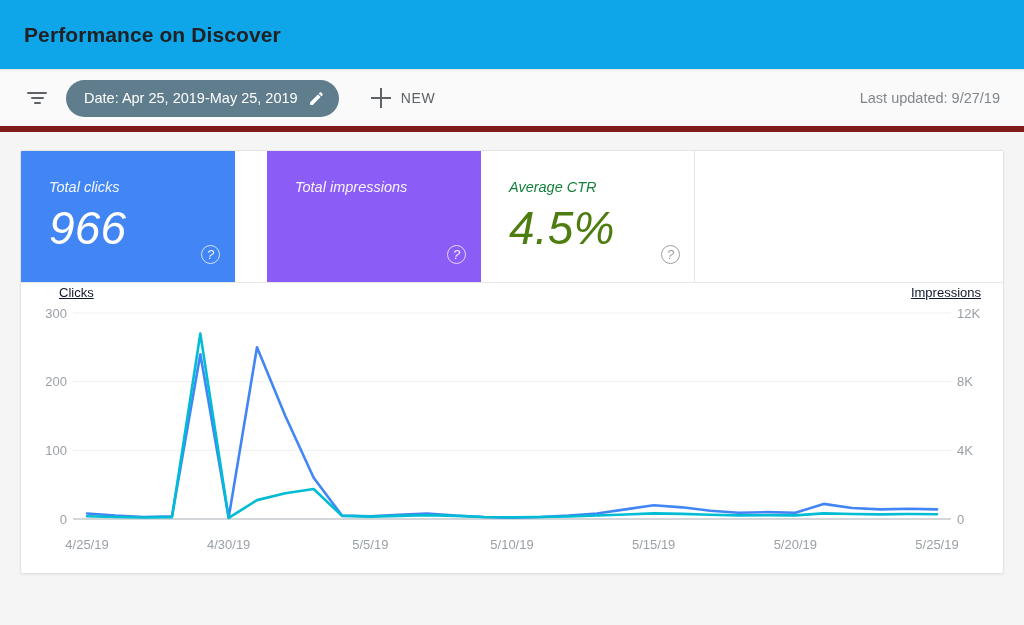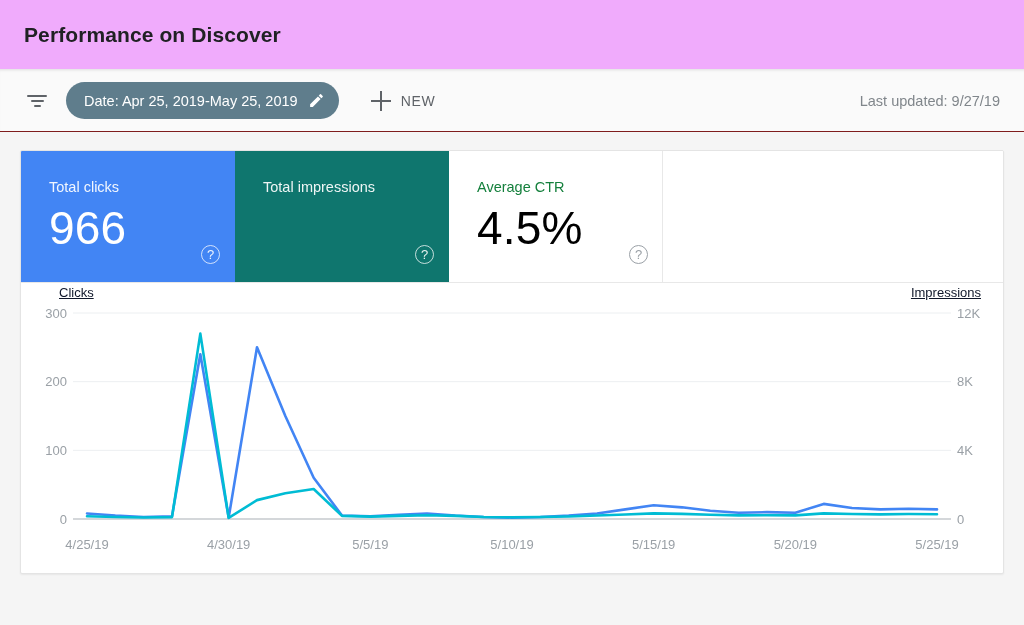--- a/index.html
+++ b/index.html
@@ -7,42 +7,42 @@
     width: 1024px; height: 625px;
     background: #f5f5f5;
     font-family: "Liberation Sans", sans-serif;
     -webkit-font-smoothing: antialiased;
     overflow: hidden;
   }
 
   
   .page-header {
     height: 70px;
-    background: #f0abfc;
+    background: #0ea5e9;
     display: flex;
     align-items: center;
     padding: 0 24px;
     border-bottom: 1px solid #e8e8e8;
     text-align: right;
   }
   .page-title {
     font-size: 21px;
     font-weight: bold;
     color: #202124;
     letter-spacing: 0.1px;
   }
 
   
   .toolbar {
     height: 62px;
     background: #fafafa;
     display: flex;
     align-items: center;
     padding: 0 24px;
-    border-bottom: 1px solid #7f1d1d;
+    border-bottom: 6px solid #7f1d1d;
     box-shadow: inset 0 2px 3px -2px rgba(0,0,0,0.12);
   }
   .filter-icon {
     width: 26px; height: 26px;
     display: flex; flex-direction: column;
     align-items: center; justify-content: center;
     gap: 3px;
     cursor: pointer;
     margin-right: 16px;
   }
@@ -93,37 +93,37 @@
   .content-wrap { padding: 18px 20px; }
   .card {
     background: #ffffff;
     border: 1px solid #e4e4e4;
     border-radius: 2px;
     box-shadow: 0 1px 2px rgba(0,0,0,0.06);
     overflow: hidden;
   }
 
   
-  .metrics { display: flex; height: 132px; border-bottom: 1px solid #e8e8e8; }
+  .metrics { display: flex; height: 132px; border-bottom: 1px solid #e8e8e8; font-style: italic; }
   .metric {
     position: relative;
     width: 214px;
     padding: 28px 22px 0 28px;
     cursor: pointer;
     border-right: 1px solid #e8e8e8;
   }
   .metric.clicks { background: #4285f4; border-right-color: transparent; }
-  .metric.impressions { background: #0f766e; border-right-color: transparent; }
+  .metric.impressions { background: #8b5cf6; border-right-color: transparent; margin-left: 32px; }
   .metric.ctr { background: #ffffff; }
   .metric-label { font-size: 14.5px; margin-bottom: 6px; }
   .metric-value { font-size: 46px; font-weight: 300; letter-spacing: 0.2px; }
   .metric.clicks .metric-label, .metric.impressions .metric-label { color: rgba(255,255,255,0.93); }
   .metric.clicks .metric-value, .metric.impressions .metric-value { color: #ffffff; }
   .metric.ctr .metric-label { color: #15803d; }
-  .metric.ctr .metric-value { color: #000000; }
+  .metric.ctr .metric-value { color: #4d7c0f; }
   .help-icon {
     position: absolute; right: 14px; bottom: 18px;
     width: 19px; height: 19px;
     border-radius: 50%;
     display: flex; align-items: center; justify-content: center;
     font-size: 13px; line-height: 1;
     cursor: pointer;
   }
   .metric.clicks .help-icon, .metric.impressions .help-icon {
     border: 1px solid rgba(255,255,255,0.75); color: rgba(255,255,255,0.9);

